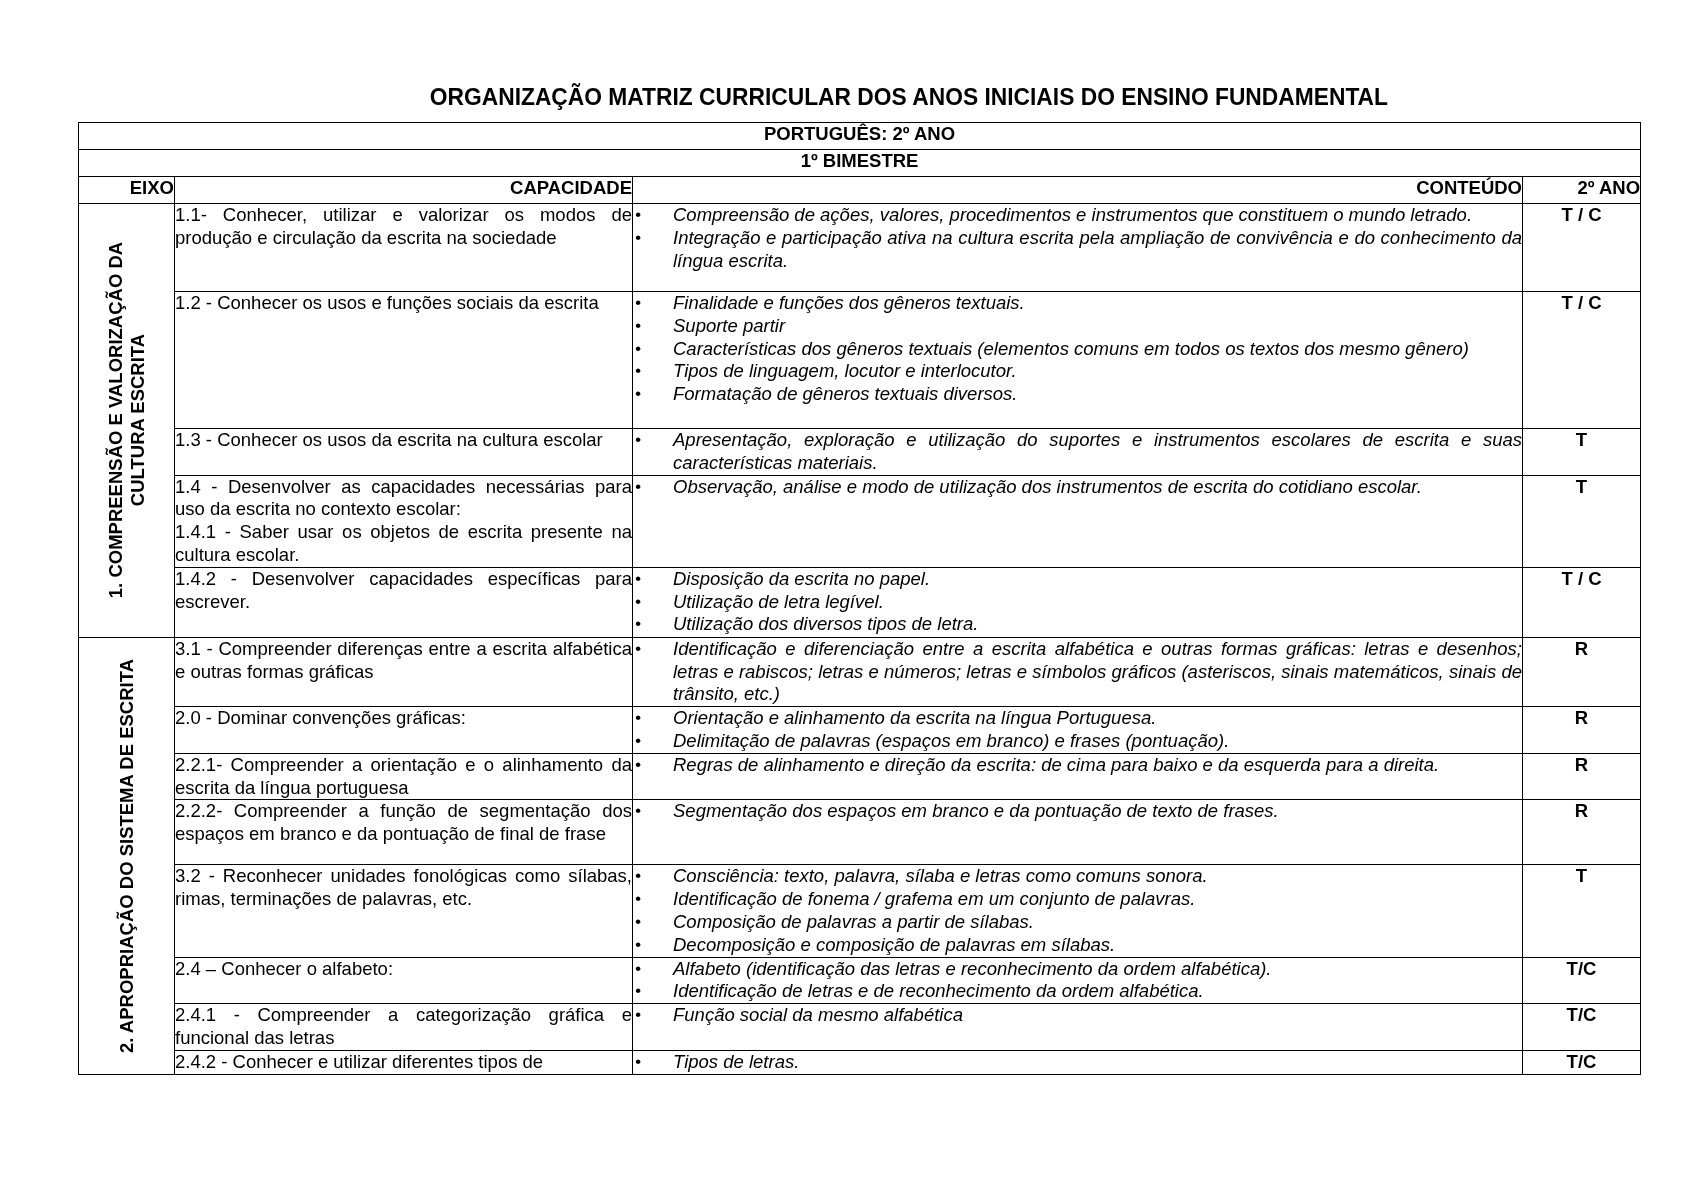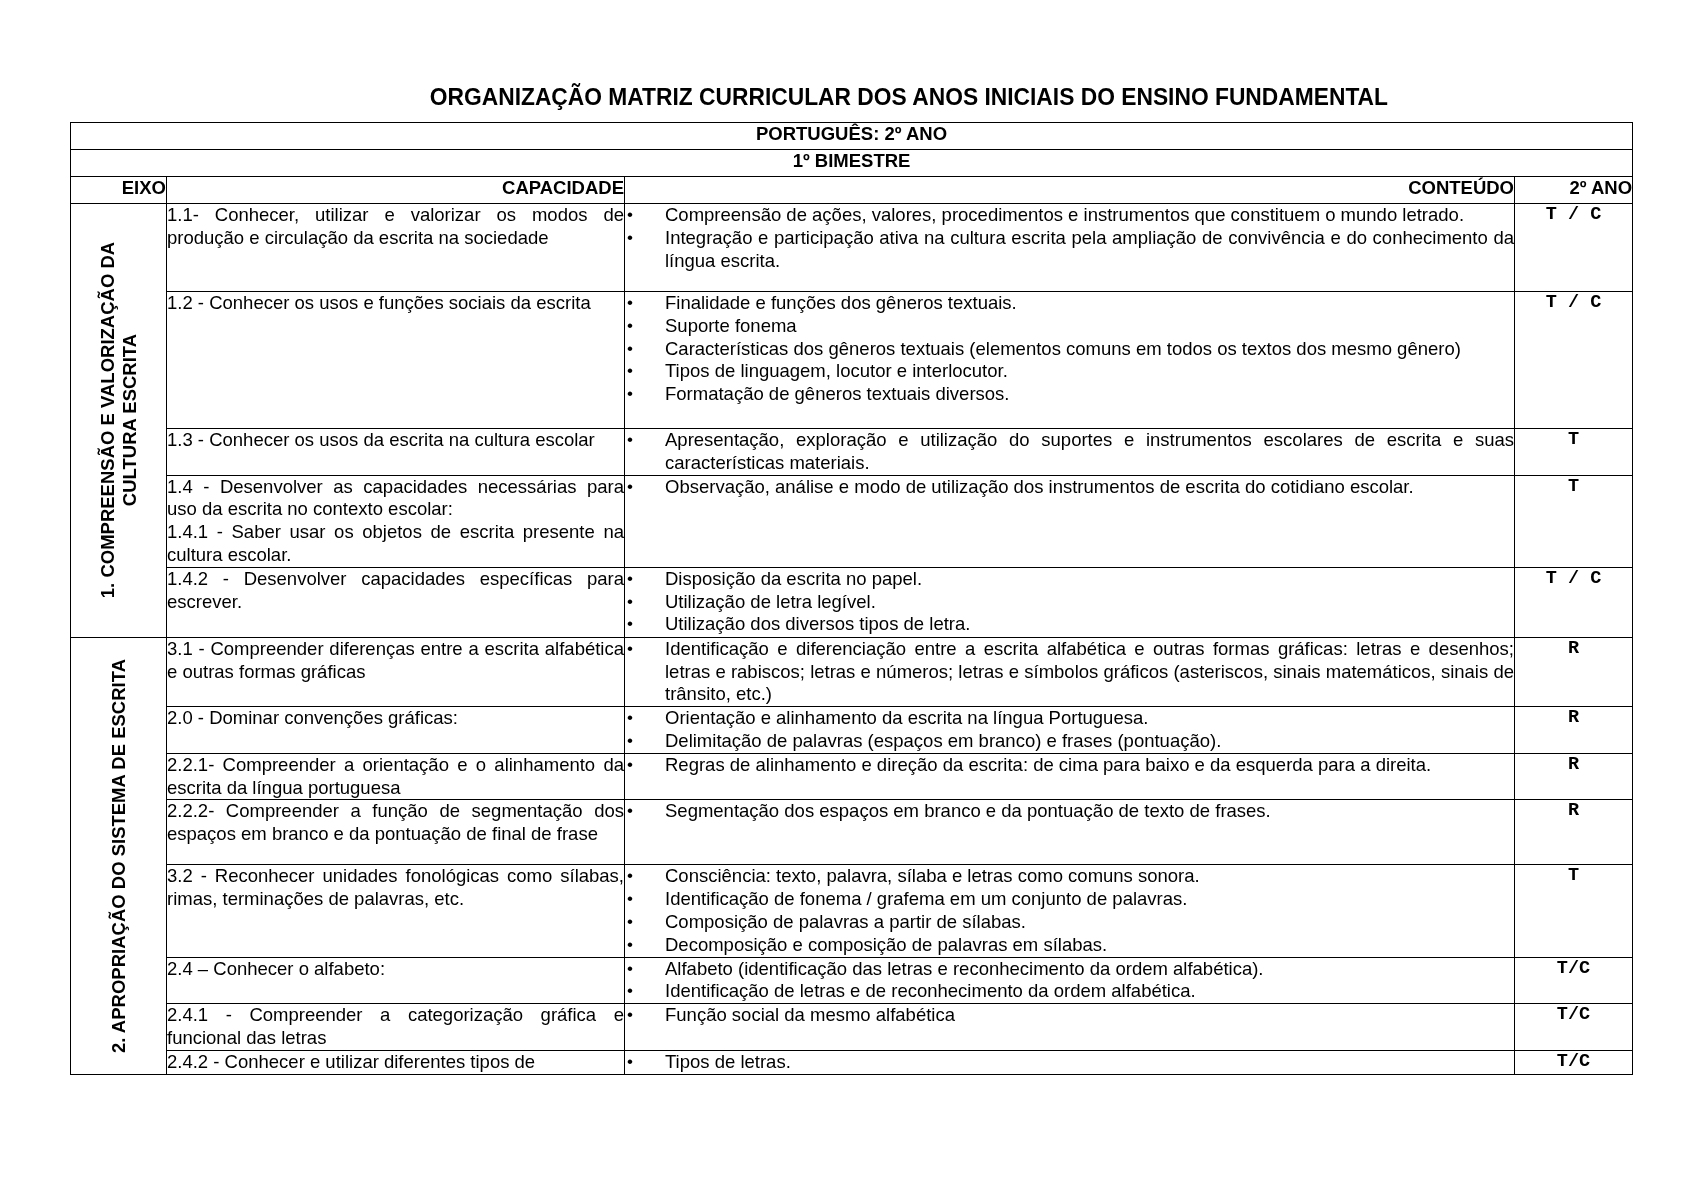--- a/index.html
+++ b/index.html
@@ -1,36 +1,36 @@
 <!DOCTYPE html>
 <html><head>
 <meta charset="utf-8">
 <style>
   html, body { margin: 0; padding: 0; background: #ffffff; }
   body { width: 1682px; height: 1190px; position: relative; overflow: hidden;
          font-family: "Liberation Sans", sans-serif; color: #000; }
   .doc-title { position: absolute; left: 0; top: 84px; width: 1682px; text-align: center;
                font-weight: bold; font-size: 23.5px; padding-left: 140px; box-sizing: border-box;
                letter-spacing: 0px; transform: scaleX(0.97); transform-origin: 50% 50%; }
-  table.matrix { position: absolute; left: 70px; top: 122px; width: 1562px;
+  table.matrix { position: absolute; left: 78px; top: 122px; width: 1562px;
                  border-collapse: collapse; table-layout: fixed; }
   table.matrix td, table.matrix th { border: 1.5px solid #000; vertical-align: top;
                  padding: 0; font-size: 18.5px; line-height: 22.8px; }
   .hdr-row th { font-weight: bold; text-align: center; font-size: 23px; line-height: 26px; height: 26px; }
   .col-hdr th { font-weight: bold; text-align: right; font-size: 23px; line-height: 26px; height: 26px; }
   td.eixo { position: relative; }
   .eixo-label { position: absolute; left: 50%; top: 50%; transform: translate(-50%, -50%) rotate(-90deg);
                 font-weight: bold; font-size: 18.5px; line-height: 22px; text-align: center; white-space: nowrap; }
   td.cap { padding: 1px 9px 0 9px; text-align: justify; text-align-last: left; }
   .cap-line { display: block; }
-  td.cont { padding: 1px 14px 0 8px; }
+  td.cont { padding: 1px 14px 0 8px; font-style: italic; }
   ul.items { list-style: none; margin: 0; padding: 0; }
   ul.items li { position: relative; padding-left: 40px; text-align: justify; }
   ul.items li::before { content: "\2022"; position: absolute; left: 2px; top: 0; font-size: 17px; }
-  td.ano { text-align: center; vertical-align: middle; font-weight: bold; font-size: 18.5px; font-family: Liberation Mono, monospace; }
+  td.ano { text-align: center; vertical-align: middle; font-weight: bold; font-size: 18.5px; }
 </style>
 </head>
 <body>
 
 <div class="doc-title">ORGANIZAÇÃO MATRIZ CURRICULAR DOS ANOS INICIAIS DO ENSINO FUNDAMENTAL</div>
 
 <table class="matrix">
   <colgroup>
     <col style="width:96px">
     <col style="width:458px">
@@ -70,21 +70,21 @@
         </td>
     <td class="ano"><span>T / C</span></td>
   </tr>
       <tr style="height: 137px;">
     <td class="cap">
           <span class="cap-line">1.2 - Conhecer os usos e funções sociais da escrita</span>
         </td>
     <td class="cont">
           <ul class="items">
             <li>Finalidade e funções dos gêneros textuais.</li>
-            <li>Suporte fonema</li>
+            <li>Suporte partir</li>
             <li>Características dos gêneros textuais (elementos comuns em todos os textos dos mesmo gênero)</li>
             <li>Tipos de linguagem, locutor e interlocutor.</li>
             <li>Formatação de gêneros textuais diversos.</li>
           </ul>
         </td>
     <td class="ano"><span>T / C</span></td>
   </tr>
       <tr style="height: 44px;">
     <td class="cap">
           <span class="cap-line">1.3 - Conhecer os usos da escrita na cultura escolar</span>

